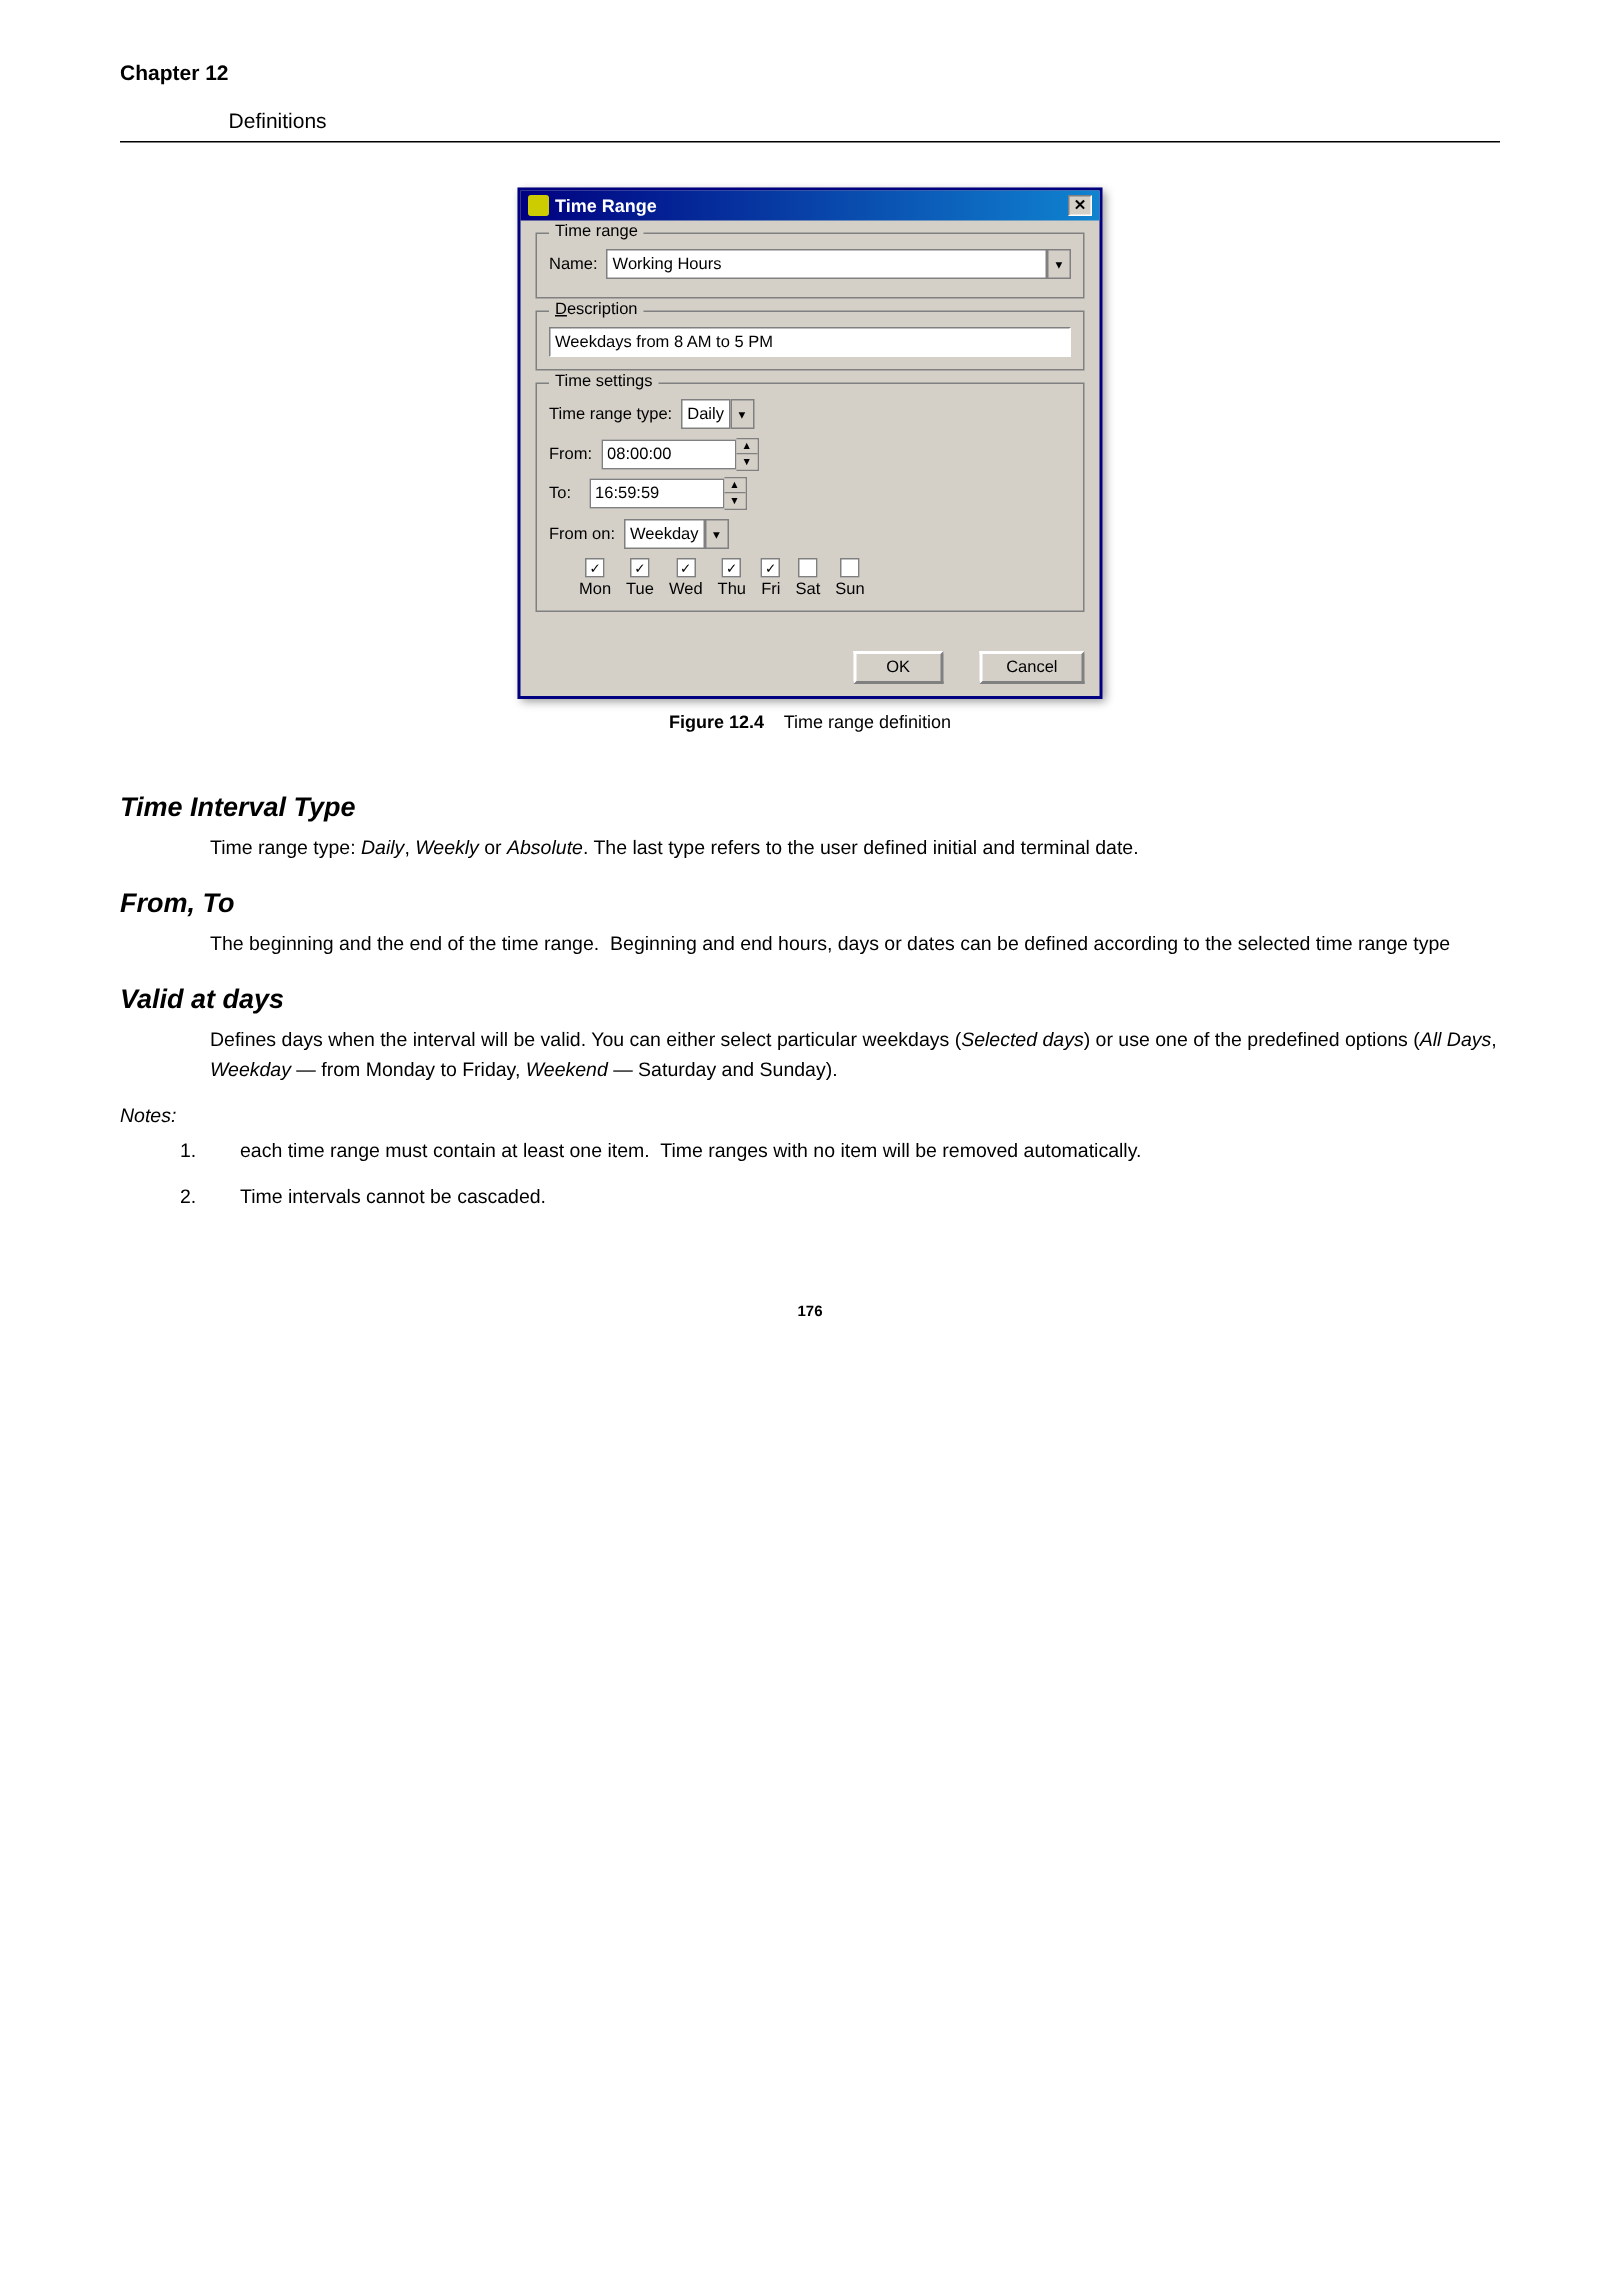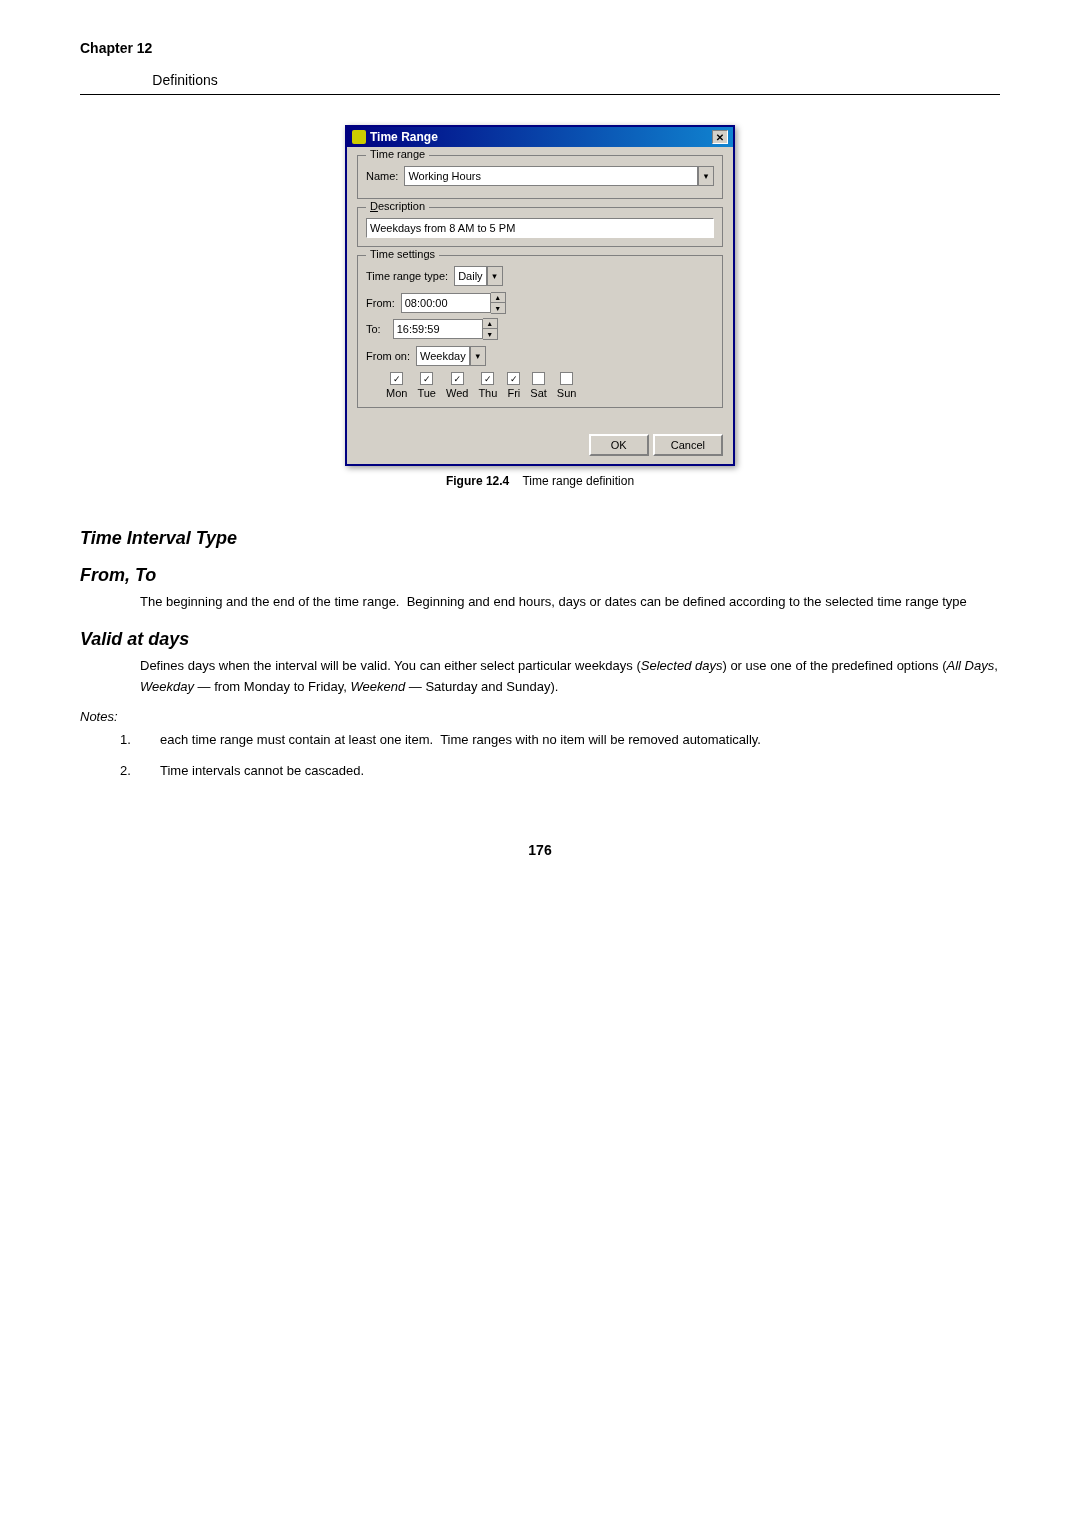--- a/index.html
+++ b/index.html
@@ -218,21 +218,21 @@
       cursor: pointer;
     }
     .day-label {
       font-size: 11px;
       font-family: Arial, sans-serif;
     }
 
     .dialog-buttons {
       display: flex;
       justify-content: flex-end;
-      gap: 4px;
+      gap: 24px;
       padding: 6px 10px 8px;
     }
     .win-button {
       background: #d4d0c8;
       border: 2px solid;
       border-top-color: #ffffff;
       border-left-color: #ffffff;
       border-right-color: #808080;
       border-bottom-color: #808080;
       padding: 3px 16px;
@@ -285,21 +285,21 @@
       margin-bottom: 10px;
       margin-left: 40px;
     }
     .numbered-item .num {
       min-width: 20px;
     }
 
     .page-number {
       text-align: center;
       font-family: Arial, sans-serif;
-      font-size: 14px;
+      font-size: 10px;
       font-weight: bold;
       margin-top: 60px;
     }
   </style>
 </head>
 <body>
 
 <div class="chapter-header">
   <span class="chapter-num">Chapter 12</span>
   <span class="chapter-title">Definitions</span>
@@ -426,20 +426,23 @@
   <div class="figure-caption">
     <span class="fig-num">Figure 12.4</span>
     <span>&nbsp;&nbsp;</span>
     <span>Time range definition</span>
   </div>
 </div>
 
 <div>
 
   <div class="section-heading">Time Interval Type</div>
+  <div class="body-text">
+    Time range type: <em>Daily</em>, <em>Weekly</em> or <em>Absolute</em>. The last type refers to the user defined initial and terminal date.
+  </div>
 
   <div class="section-heading">From, To</div>
   <div class="body-text">
     The beginning and the end of the time range.&nbsp; Beginning and end hours, days or dates can be defined according to the selected time range type
   </div>
 
   <div class="section-heading">Valid at days</div>
   <div class="body-text">
     Defines days when the interval will be valid. You can either select particular weekdays (<em>Selected days</em>) or use one of the predefined options (<em>All Days</em>, <em>Weekday</em>&nbsp;— from Monday to Friday, <em>Weekend</em>&nbsp;— Saturday and Sunday).
   </div>

